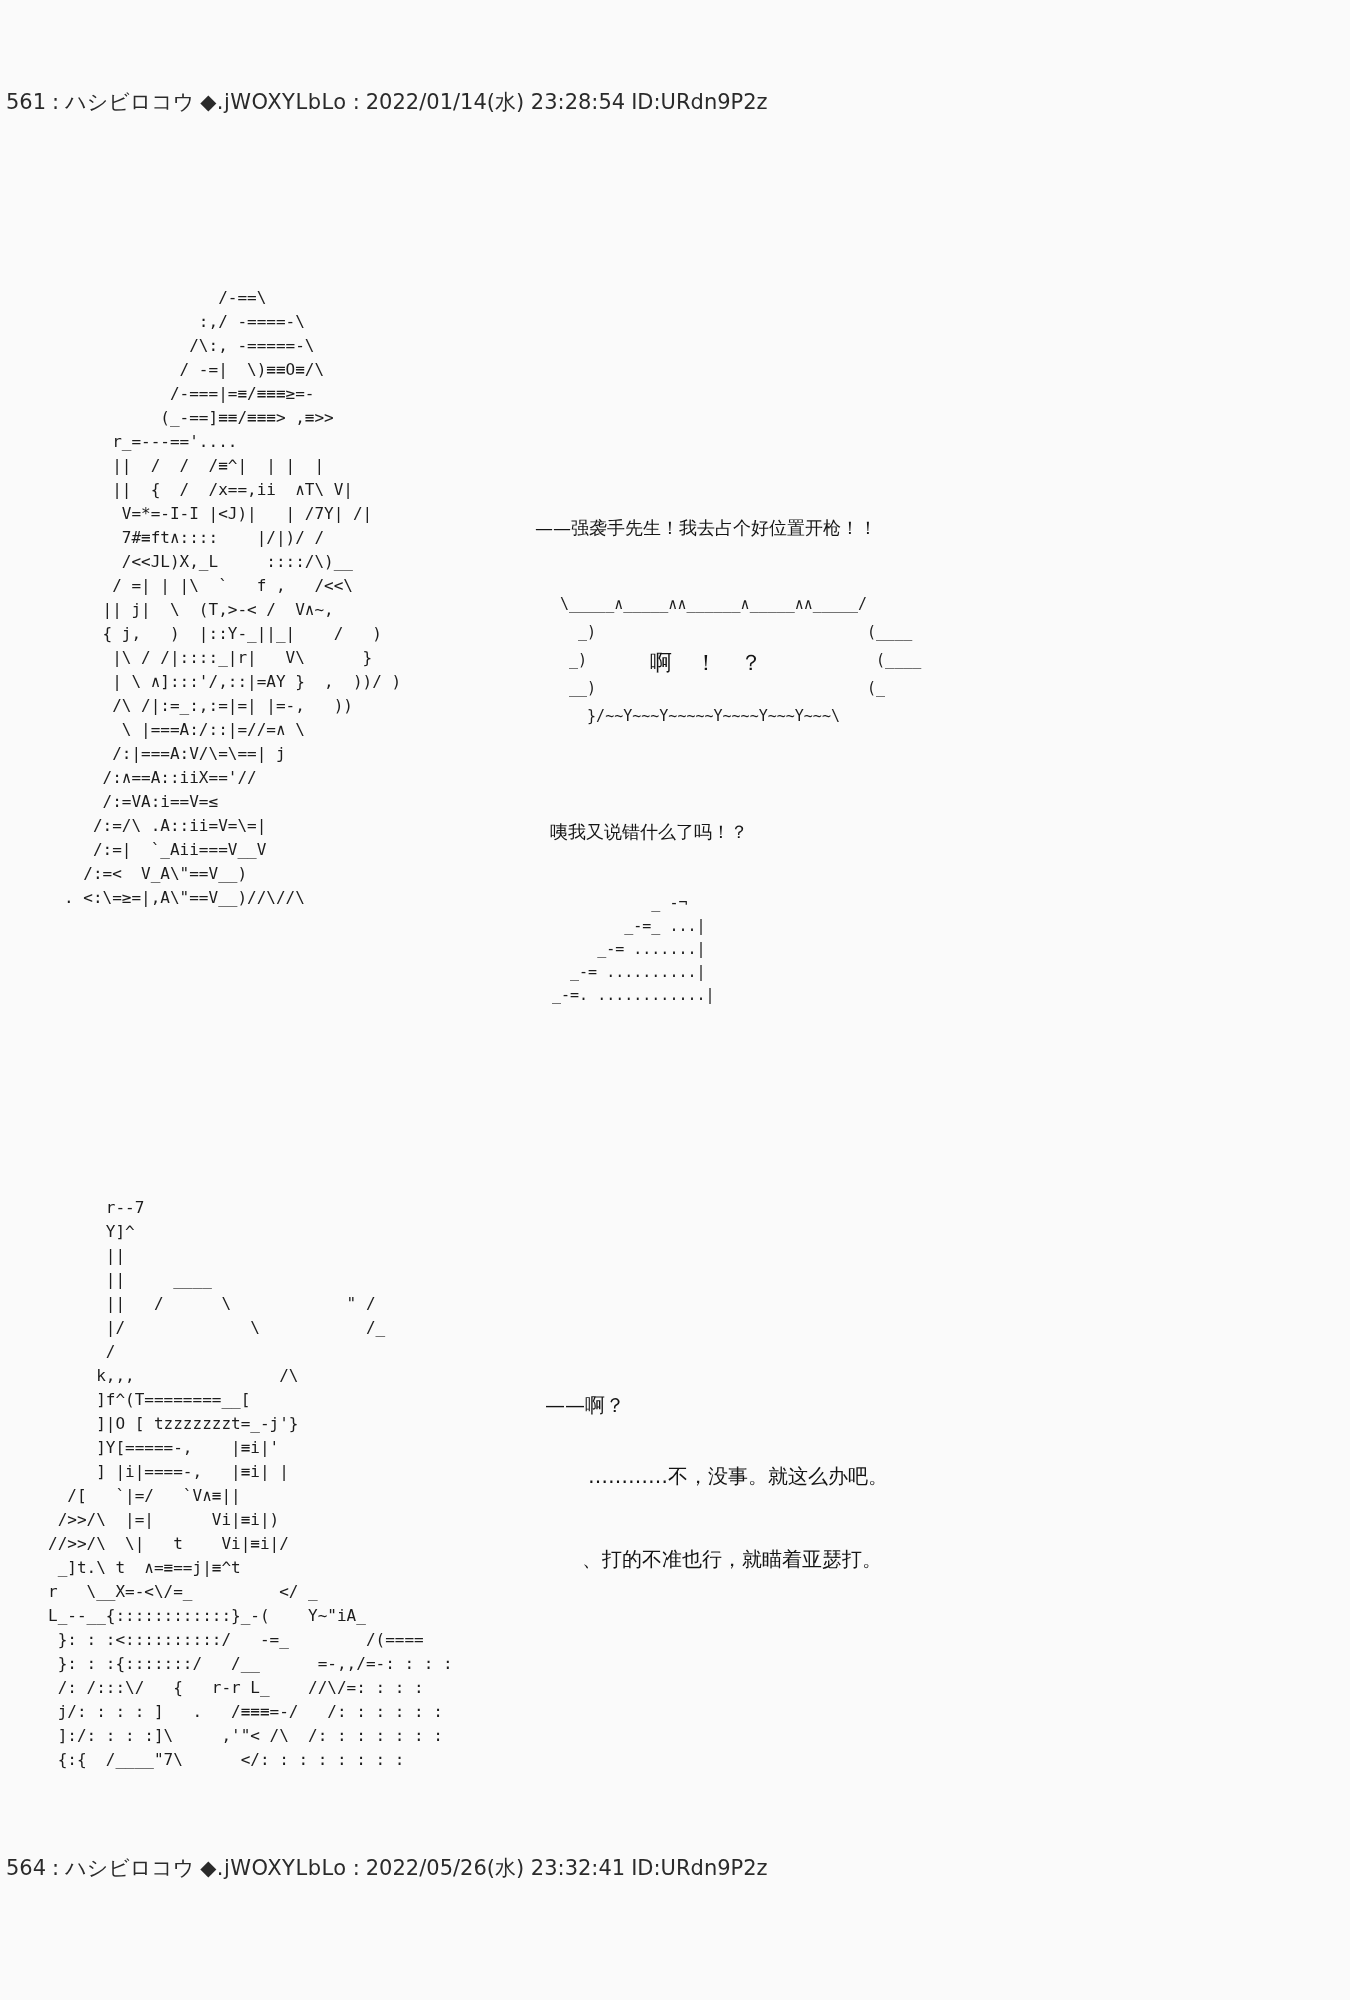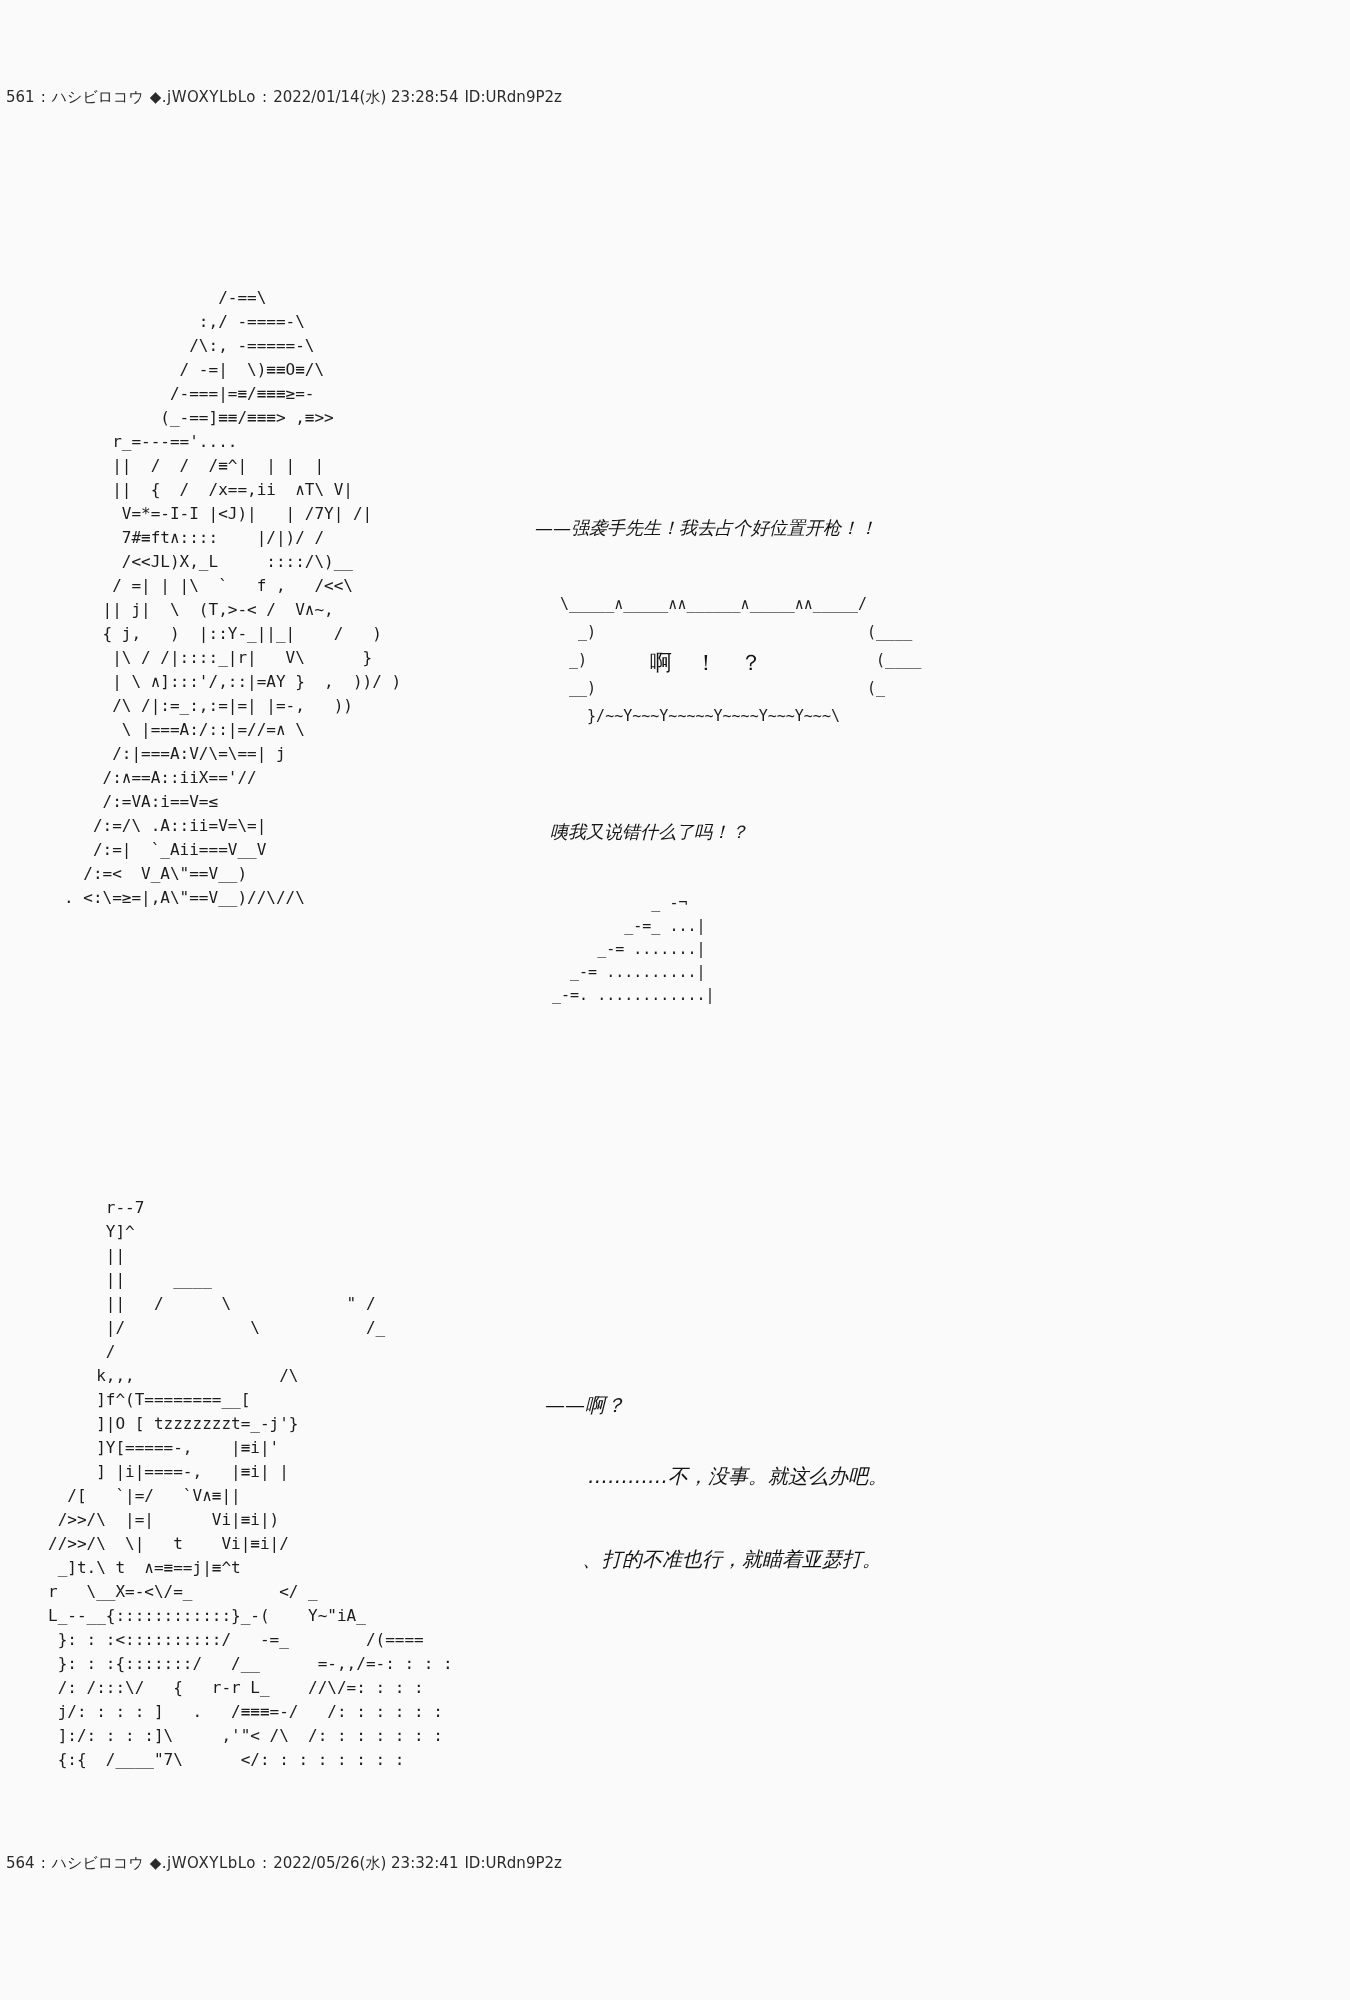--- a/index.html
+++ b/index.html
@@ -10,41 +10,40 @@
     background:#fafafa;
     overflow:hidden;
     font-family:"DejaVu Sans","Liberation Sans",sans-serif;
   }
   .post-header {
     position:absolute;
     left:6px;
     display:flex;
     align-items:baseline;
     gap:6px;
-    font-size:15px;
+    font-size:21px;
     color:#2a2a2a;
     white-space:nowrap;
   }
   .post-header .trip { letter-spacing:0.5px; }
   .aa {
     position:absolute;
     margin:0;
     font-family:"DejaVu Sans Mono","Liberation Mono",monospace;
     color:#1c1c1c;
     white-space:pre;
   }
   .aa-figure { font-size:16px; line-height:24px; }
   .aa-bubble { font-size:15px; line-height:28px; }
   .aa-stairs { font-size:15px; line-height:23px; }
   .dlg {
     position:absolute;
     color:#141414;
     white-space:nowrap;
     font-family:"DejaVu Sans","Liberation Sans",sans-serif;
-    font-style:italic;
   }
   .dlg-18 { font-size:18px; }
   .dlg-20 { font-size:20px; }
   .bubble-text {
     position:absolute;
     font-size:22px;
     color:#141414;
     word-spacing:16px;
     white-space:nowrap;
     font-family:"DejaVu Sans","Liberation Sans",sans-serif;

